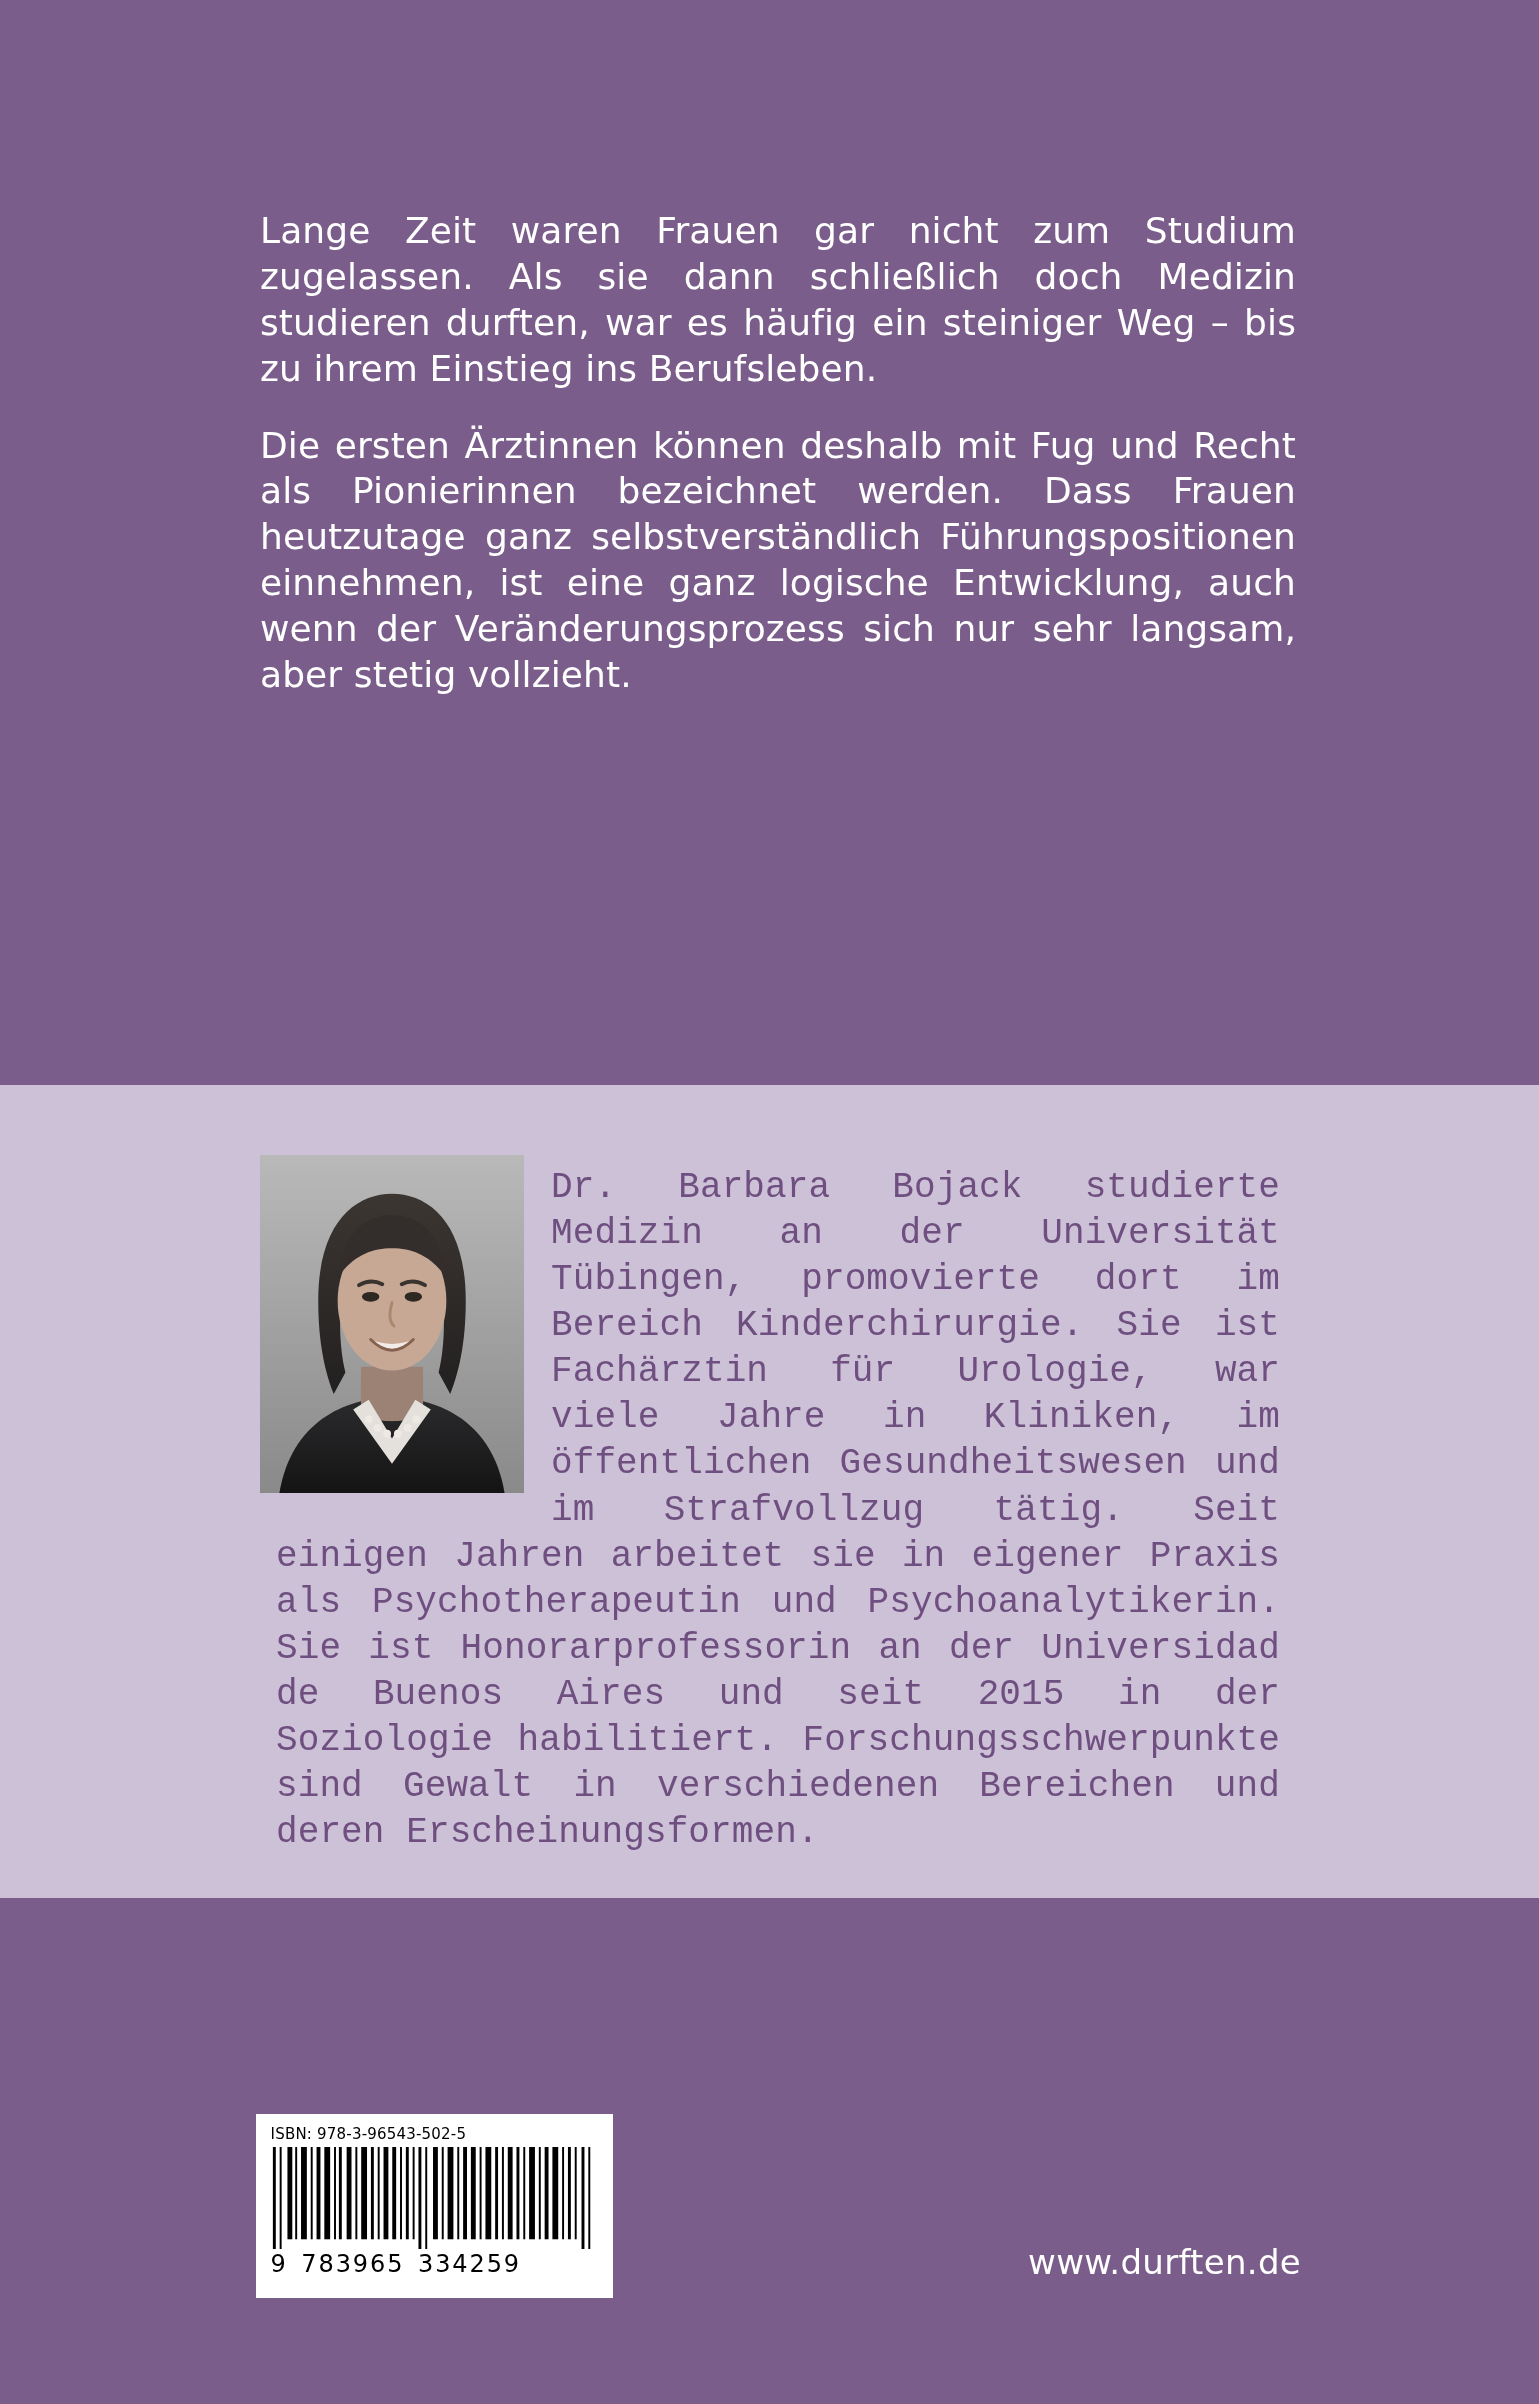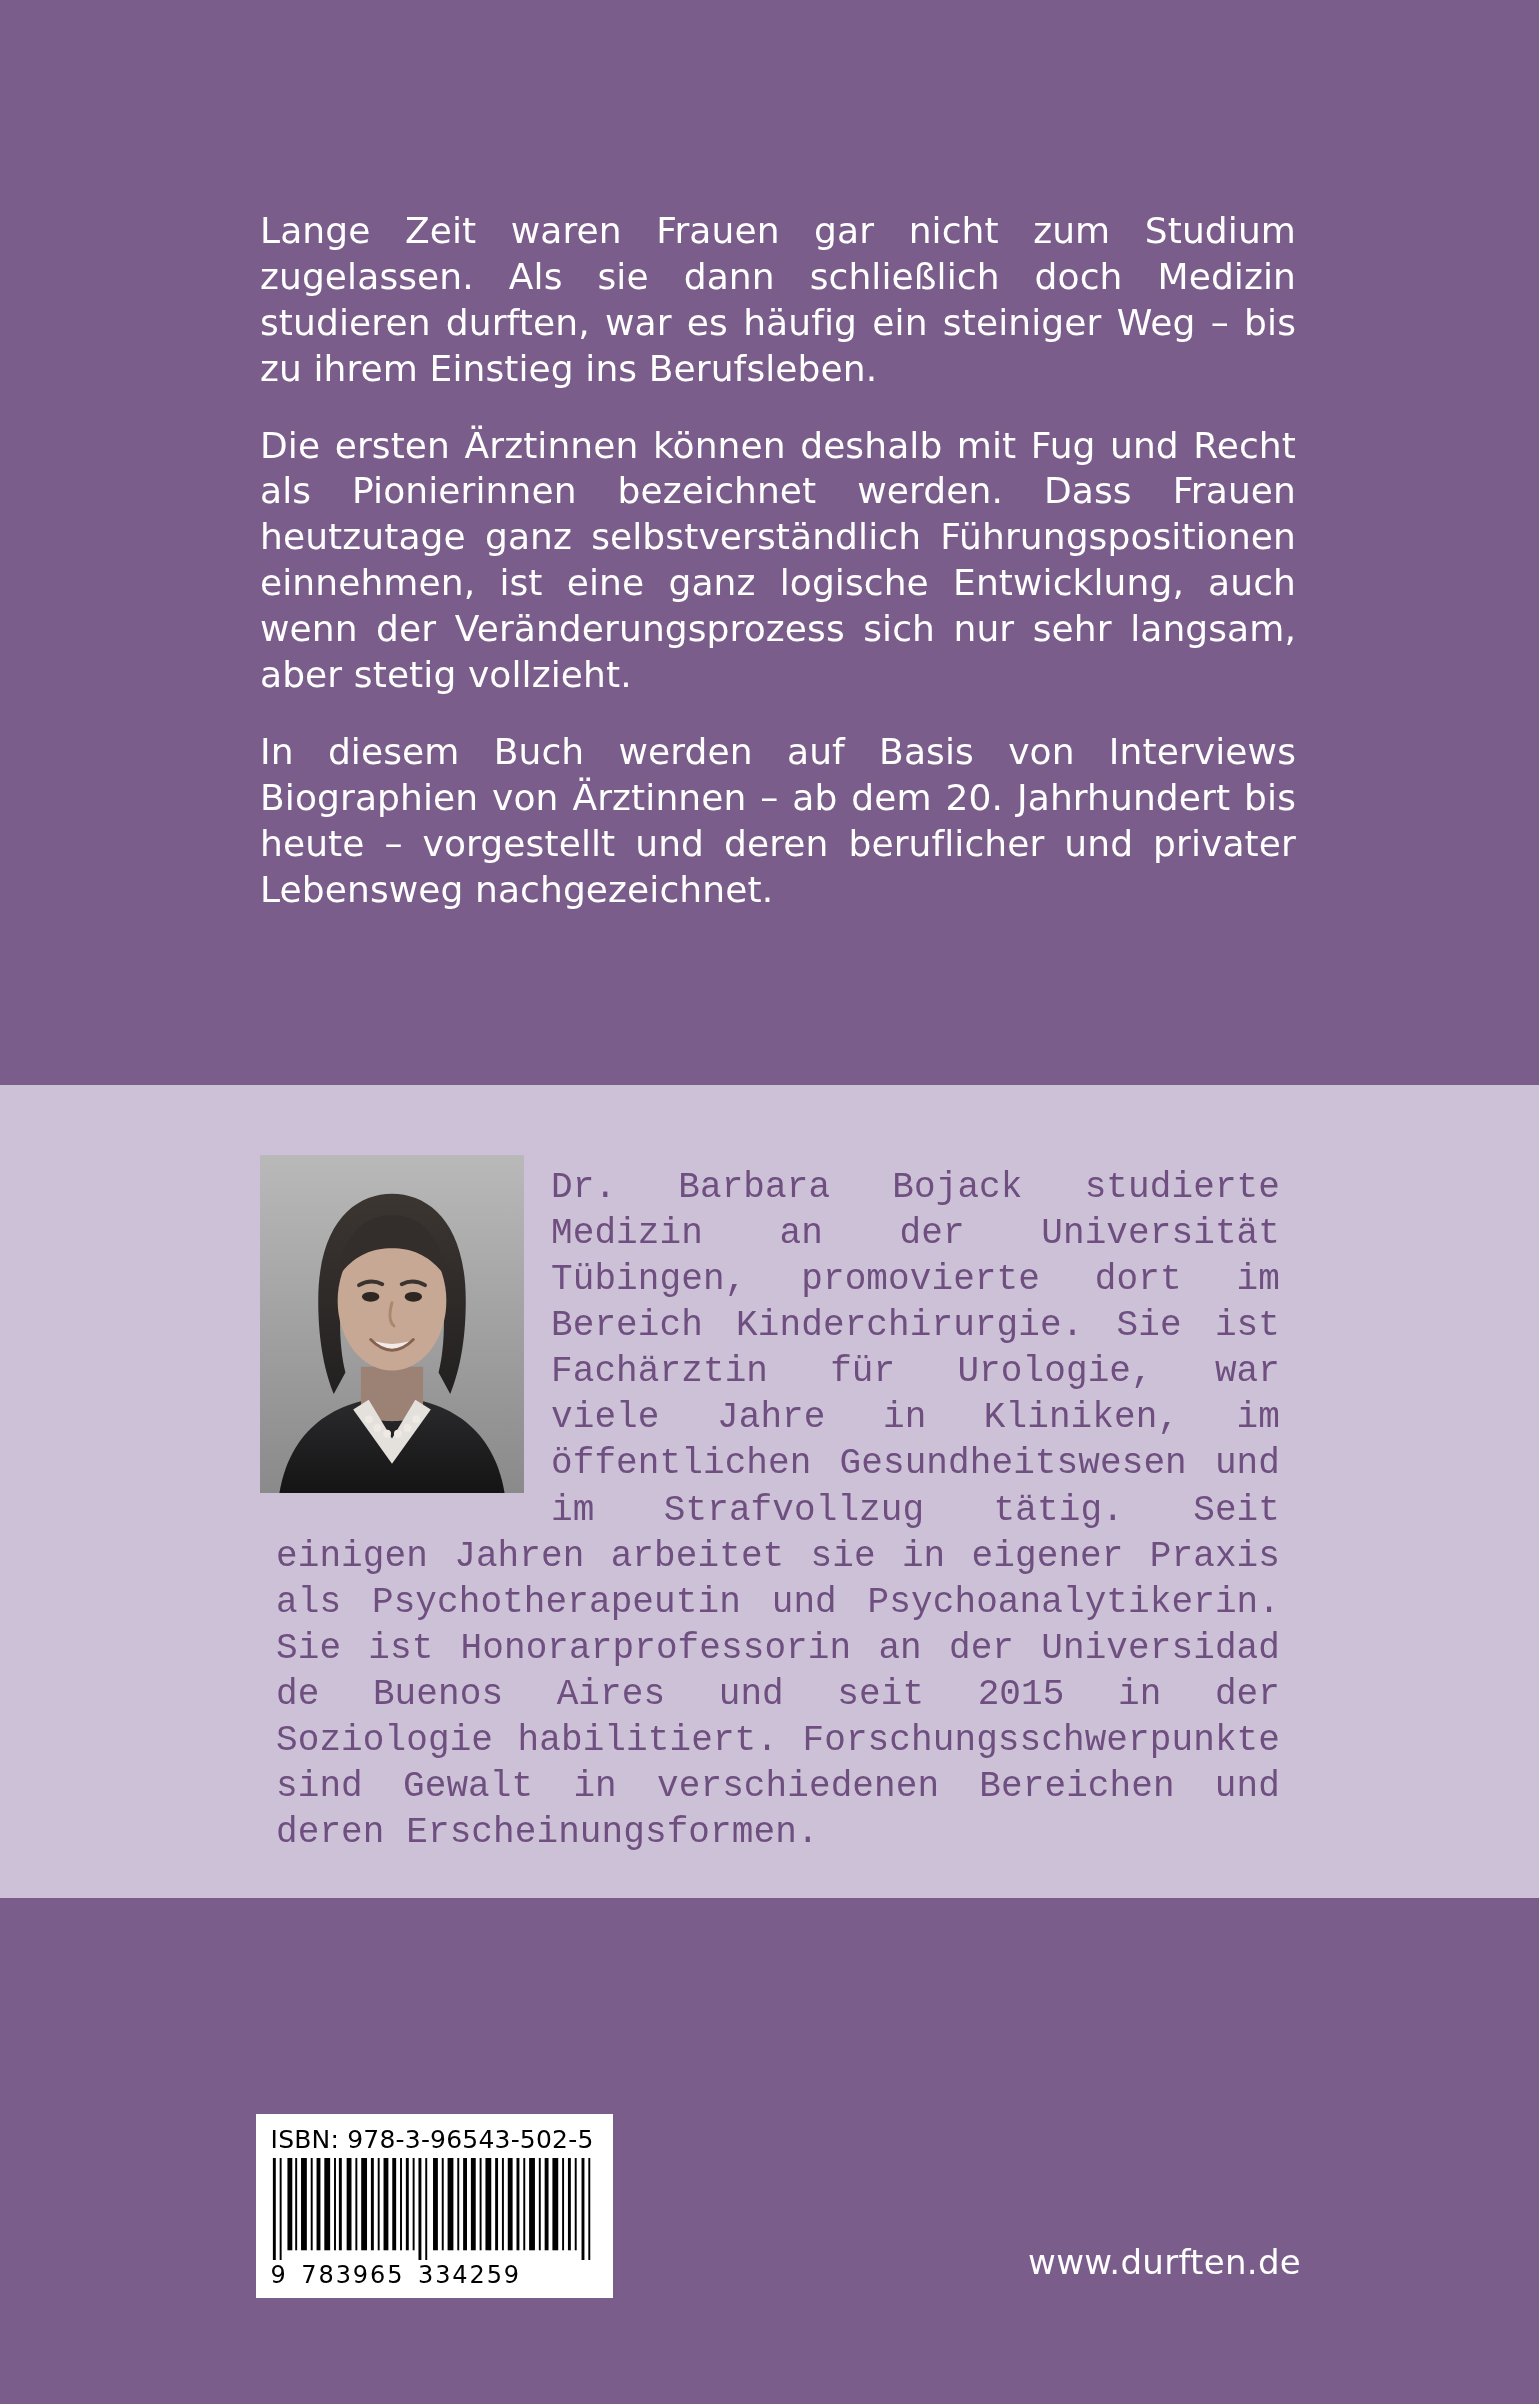--- a/index.html
+++ b/index.html
@@ -107,21 +107,21 @@
     top: 216px;
     width: 357px;
     height: 184px;
     background: #ffffff;
     border: 3.9px solid #ffffff;
     box-sizing: border-box;
     padding: 5.8px 9.7px 7.8px 9.7px;
   }
   .isbn-label {
     font-family: "DejaVu Sans", sans-serif;
-    font-size: 25px;
+    font-size: 15px;
     color: #000000;
     text-align: left;
     margin: 1.9px 0 3.9px 1.9px;
     letter-spacing: 0.2px;
     white-space: nowrap;
   }
   .barcode-bars {
     width: 330px;
     height: 102px;
     display: block;
@@ -149,21 +149,20 @@
 </style>
 </head>
 <body>
 
 <div class="page">
 
   <section class="blurb-panel">
     <div class="blurb-inner">
       <p class="blurb-p">Lange Zeit waren Frauen gar nicht zum Studium zugelassen. Als sie dann schließlich doch Medizin studieren durften, war es häufig ein steiniger Weg – bis zu ihrem Einstieg ins Berufsleben.</p>
       <p class="blurb-p">Die ersten Ärztinnen können deshalb mit Fug und Recht als Pionierinnen bezeichnet werden. Dass Frauen heutzutage ganz selbstverständlich Führungspositionen einnehmen, ist eine ganz logische Entwicklung, auch wenn der Veränderungsprozess sich nur sehr langsam, aber stetig vollzieht.</p>
-      <p class="blurb-p">In diesem Buch werden auf Basis von Interviews Biographien von Ärztinnen – ab dem 20. Jahrhundert bis heute – vorgestellt und deren beruflicher und privater Lebensweg nachgezeichnet.</p>
     </div>
   </section>
 
   <section class="bio-panel">
     <div class="bio-inner">
       <div class="author-photo">
         <svg viewBox="0 0 272 348" preserveAspectRatio="none" aria-hidden="true">
           <defs>
             <linearGradient id="bgGrad" x1="0" y1="0" x2="0" y2="1">
               <stop offset="0%" stop-color="#b9b9b9"></stop>

